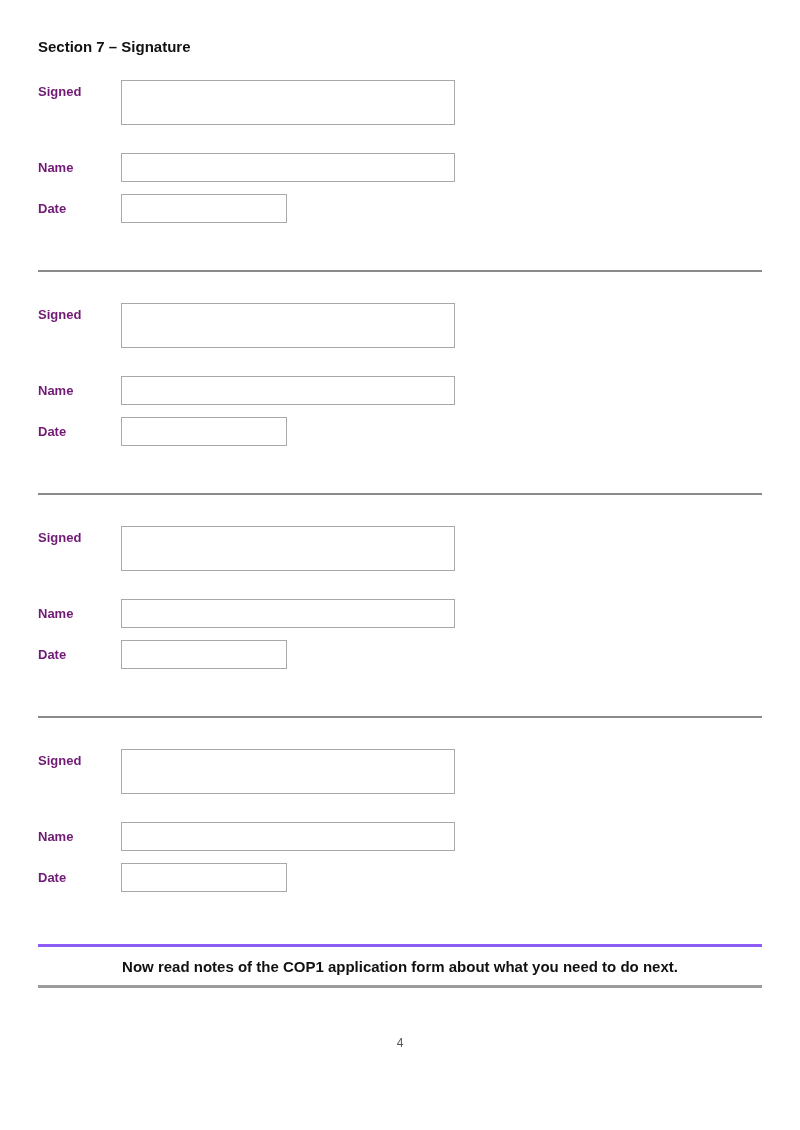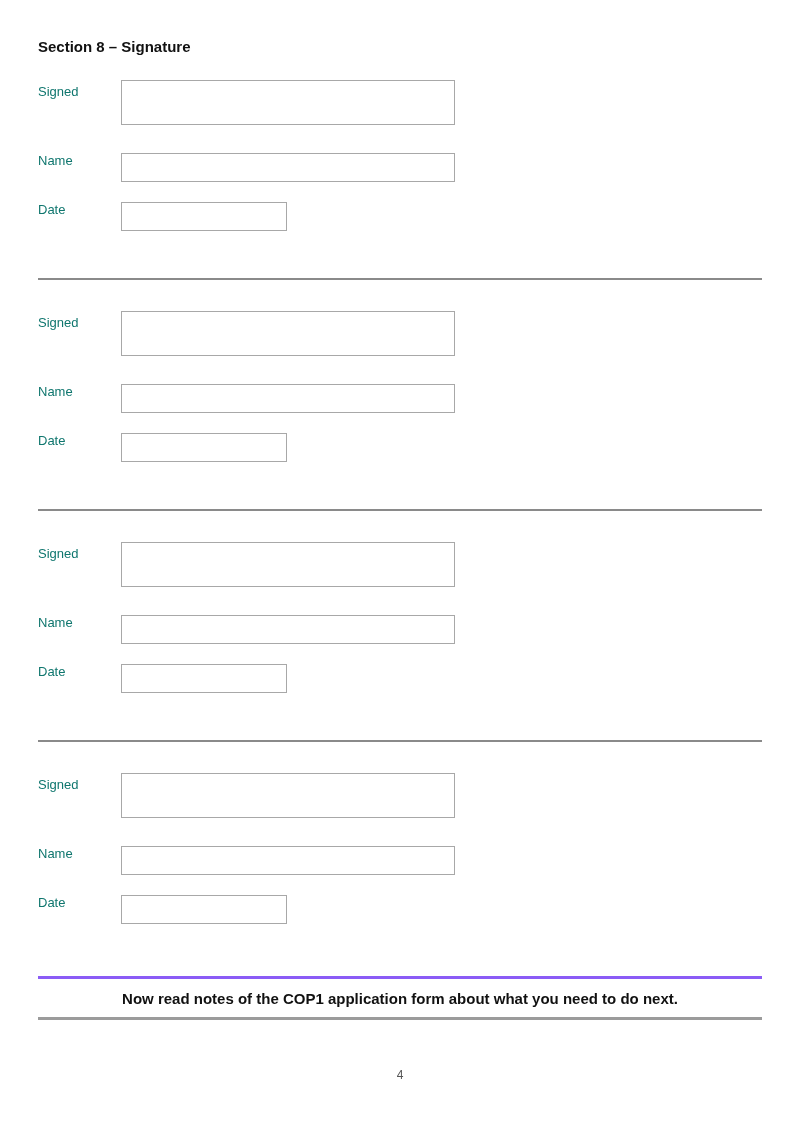--- a/index.html
+++ b/index.html
@@ -22,28 +22,28 @@
     line-height: 18px;
     color: #111111;
     margin-bottom: 24px;
   }
   .sig-block { width: 100%; }
   .row {
     display: flex;
     flex-direction: row;
   }
   .row-signed { align-items: flex-start; }
-  .row-name, .row-date { }
+  .row-name, .row-date { align-items: center; }
   .row-name { margin-top: 28px; }
-  .row-date { margin-top: 20px; }
+  .row-date { margin-top: 12px; }
   .field-label {
     flex: 0 0 83px;
     font-size: 13px;
-    font-weight: normal;
-    color: #0f766e;
+    font-weight: bold;
+    color: #701a75;
     line-height: 15px;
   }
   .row-signed .field-label { padding-top: 4px; }
   .field-box {
     background: #ffffff;
     border: 1px solid #a8a8a8;
   }
   .box-signed { width: 334px; height: 45px; }
   .box-name   { width: 334px; height: 29px; }
   .box-date   { width: 166px; height: 29px; }
@@ -71,21 +71,21 @@
     text-align: center;
     font-size: 12px;
     color: #555555;
   }
 </style>
 </head>
 <body>
 
 <div class="page">
 
-  <div class="section-title">Section 8 – Signature</div>
+  <div class="section-title">Section 7 – Signature</div>
 
   <section class="sig-block">
     <div class="row row-signed">
       <div class="field-label">Signed</div>
       <div class="field-box box-signed"></div>
     </div>
     <div class="row row-name">
       <div class="field-label">Name</div>
       <div class="field-box box-name"></div>
     </div>

